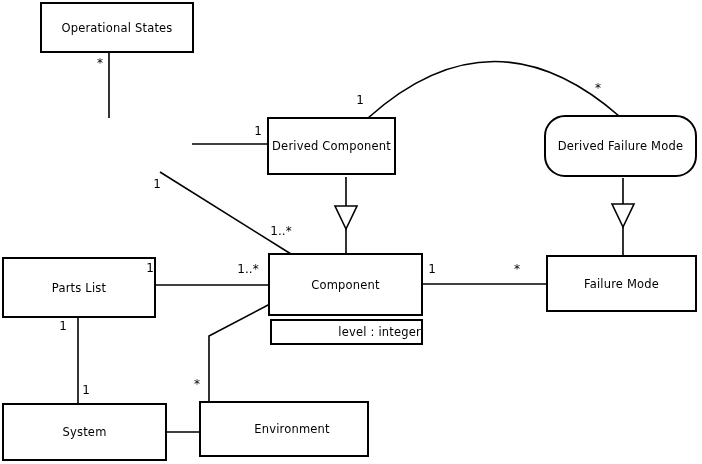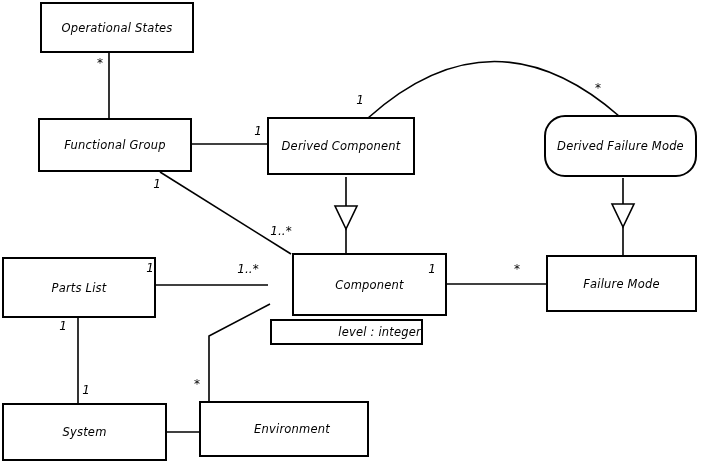--- a/index.html
+++ b/index.html
@@ -4,21 +4,20 @@
 <style>
   html, body { margin: 0; padding: 0; background: #ffffff; }
   #canvas {
     position: relative;
     width: 702px;
     height: 464px;
     background: #ffffff;
     font-family: "DejaVu Sans", "Liberation Sans", sans-serif;
     color: #000;
     overflow: hidden;
-    font-style: italic;
   }
   #edge-layer {
     position: absolute;
     left: 0; top: 0;
     width: 702px; height: 464px;
     z-index: 1;
   }
   .uml-class {
     position: absolute;
     border: 2px solid #000;
@@ -74,33 +73,30 @@
       <path d="M78 314 V404"></path>
       <path d="M270 304 L209 336 V402"></path>
       <path d="M153 432 H199"></path>
     </g>
   </svg>
 
   <div class="uml-class" style="left:40px; top:2px; width:154px; height:51px;">
     <span>Operational States</span>
   </div>
 
-  <div class="uml-class" style="left:38px; top:118px; width:154px; height:54px;">
-    <span>Functional Group</span>
-  </div>
 
-  <div class="uml-class" style="left:267px; top:117px; width:148px; height:58px;">
+  <div class="uml-class" style="left:267px; top:117px; width:129px; height:58px;">
     <span>Derived Component</span>
   </div>
 
   <div class="uml-class" style="left:544px; top:115px; width:153px; height:62px;border-radius:21px;">
     <span>Derived Failure Mode</span>
   </div>
 
-  <div class="uml-class" style="left:268px; top:253px; width:155px; height:63px;margin-left:24px;">
+  <div class="uml-class" style="left:268px; top:253px; width:155px; height:63px;">
     <span>Component</span>
   </div>
   <div class="uml-attr" style="left:270px; top:319px; width:153px; height:26px;">
     <span>level : integer</span>
   </div>
 
   <div class="uml-class" style="left:546px; top:255px; width:151px; height:57px;">
     <span>Failure Mode</span>
   </div>
 

